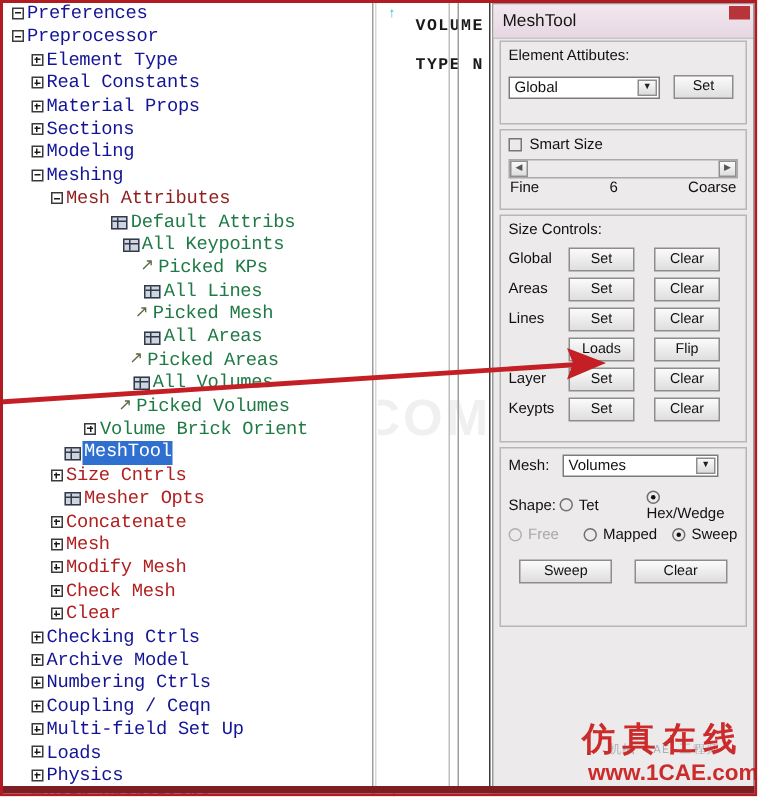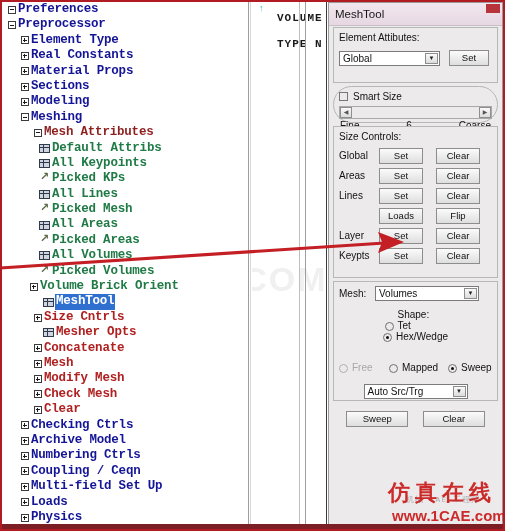--- a/index.html
+++ b/index.html
@@ -41,21 +41,21 @@
     position: absolute;
     left: 0; top: 0;
     width: 230px;
   }
   .tree-row {
     height: 15.4px;
     line-height: 15.4px;
     white-space: nowrap;
     font-family: "Liberation Mono", monospace;
     font-size: 12.5px;
-    font-weight: bold;
+    font-weight: normal;
     letter-spacing: -0.2px;
     display: flex;
     align-items: center;
   }
   .tw {
     display: inline-block;
     width: 11px;
     min-width: 11px;
     text-align: center;
     font-family: "DejaVu Sans", sans-serif;
@@ -139,21 +139,21 @@
   .c-dkred { color: #8f1f1f; }
   .sel {
     background: #2f6fd0;
     color: #ffffff;
     padding: 0 1px;
   }
 
   .indent1 { padding-left: 4px; }
   .indent2 { padding-left: 17px; }
   .indent3 { padding-left: 30px; }
-  .indent4 { padding-left: 26px; }
+  .indent4 { padding-left: 26px; justify-content: center; }
 
   
   .tree-scroll {
     position: absolute;
     right: 4px; top: 3px;
     width: 13px;
     height: 524px;
     background: #f2f2f2;
     border: 1px solid #d4d4d4;
     box-sizing: border-box;
@@ -617,21 +617,21 @@
         <div class="lbl-sm" style="margin-bottom:7px;">Element Attibutes:</div>
         <div class="row">
           <div class="combo" style="width:101px;">
             <span>Global</span>
             <span class="arrowbtn">▼</span>
           </div>
           <div class="btn" style="width:40px; margin-left:9px;">Set</div>
         </div>
       </div>
 
-      <div class="panel" style="height:37px;border-radius:19px;">
+      <div class="panel" style="height:54px;">
         <div class="row" style="margin-bottom:2px;">
           <span class="chk"></span>
           <span class="lbl-sm">Smart Size</span>
         </div>
         <div class="slider">
           <span class="sb l">◀</span>
           <span class="sb r">▶</span>
         </div>
         <div class="slider-lbls">
           <span>Fine</span>
@@ -678,21 +678,21 @@
 
       <div class="panel" style="height:120px;">
         <div class="row" style="margin-bottom:8px;">
           <span class="lbl-sm" style="width:36px;">Mesh:</span>
           <div class="combo" style="width:104px;">
             <span>Volumes</span>
             <span class="arrowbtn">▼</span>
           </div>
         </div>
 
-        <div class="row" style="margin-bottom:20px;flex-direction:column;">
+        <div class="row" style="margin-bottom:3px;">
           <span class="lbl-sm" style="width:36px;">Shape:</span>
           <span style="width:62px;">
             <span class="radio"></span><span class="lbl-sm">Tet</span>
           </span>
           <span>
             <span class="radio on"></span><span class="lbl-sm">Hex/Wedge</span>
           </span>
         </div>
 
         <div class="row" style="margin-bottom:11px;">
@@ -700,26 +700,20 @@
             <span class="radio dis"></span><span class="lbl-sm dis-txt">Free</span>
           </span>
           <span style="width:59px;">
             <span class="radio"></span><span class="lbl-sm">Mapped</span>
           </span>
           <span>
             <span class="radio on"></span><span class="lbl-sm">Sweep</span>
           </span>
         </div>
 
-        <div class="row" style="justify-content:center; margin-bottom:12px;">
-          <div class="combo" style="width:104px;">
-            <span>Auto Src/Trg</span>
-            <span class="arrowbtn">▼</span>
-          </div>
-        </div>
 
         <div class="row" style="justify-content:space-around;">
           <div class="btn" style="width:62px;">Sweep</div>
           <div class="btn" style="width:62px;">Clear</div>
         </div>
       </div>
 
     </div>
   </div>
 

